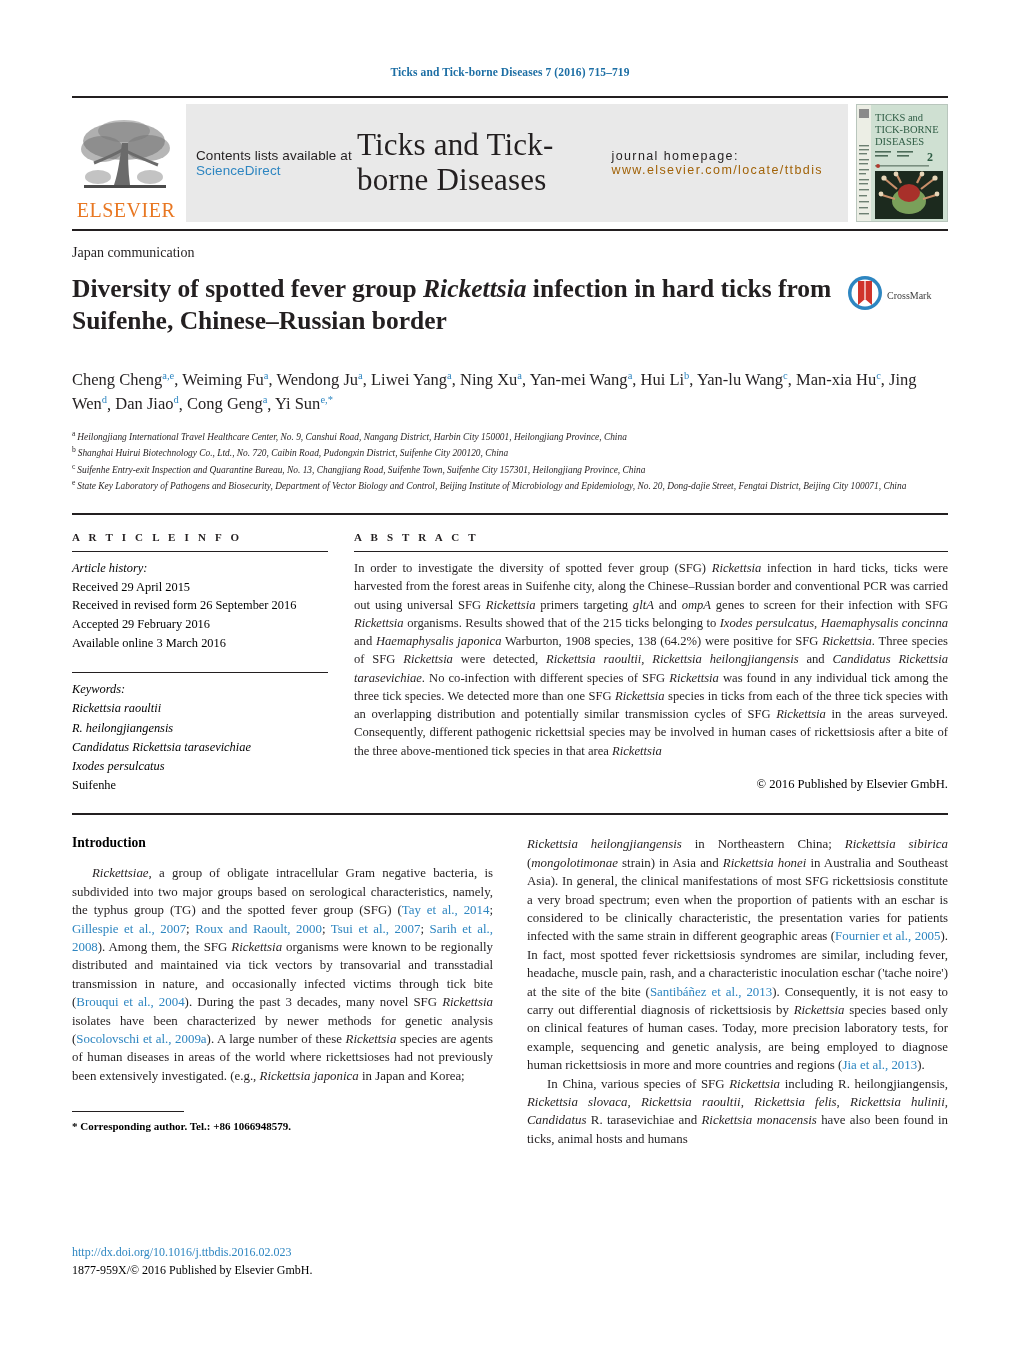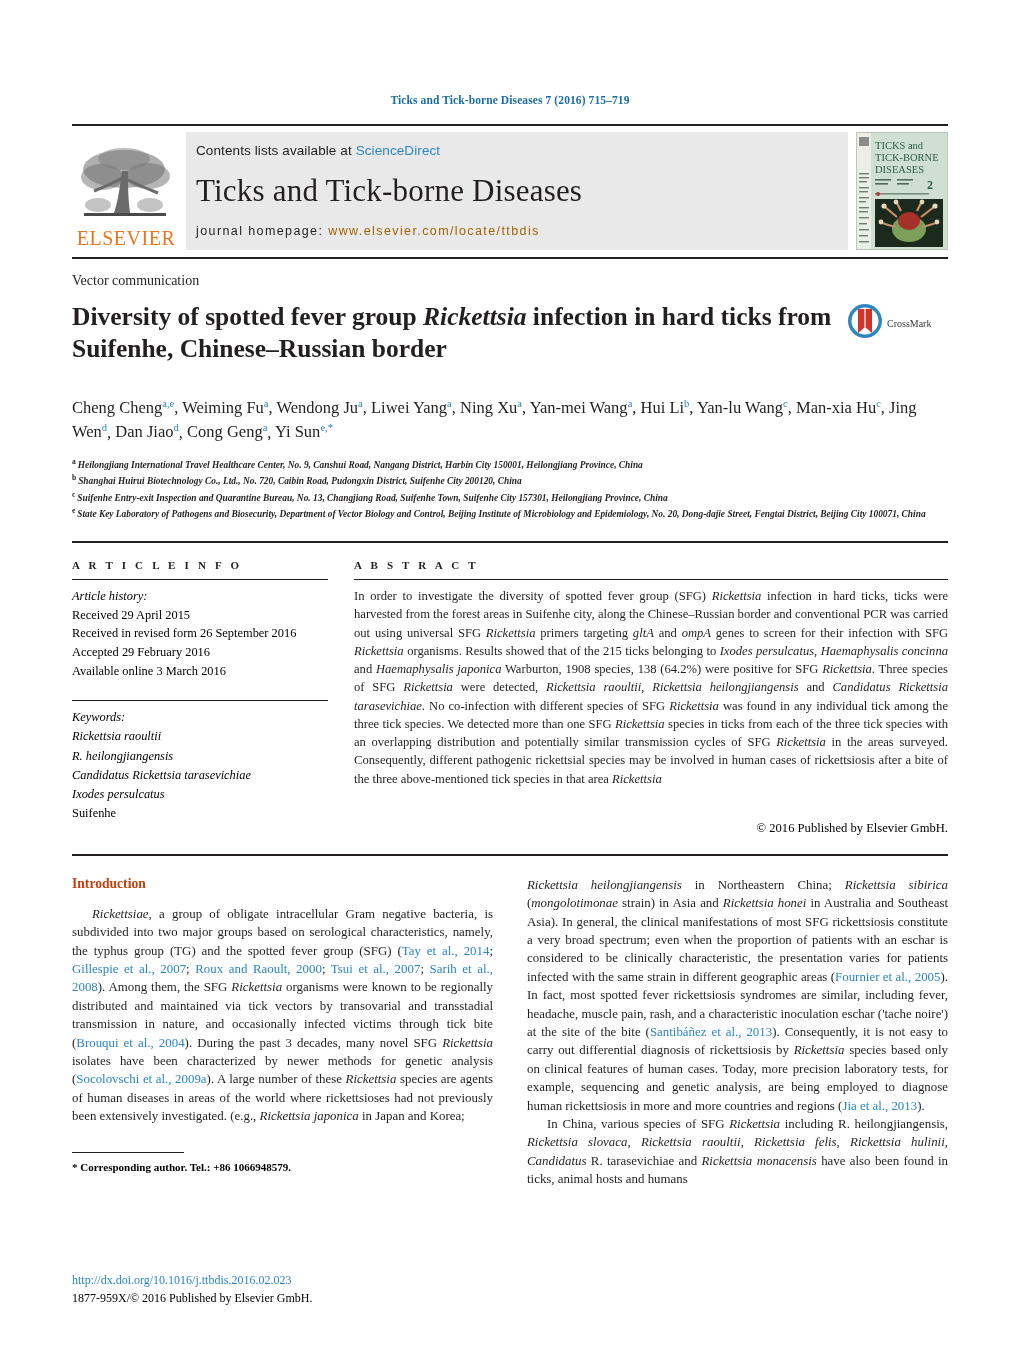--- a/index.html
+++ b/index.html
@@ -16,21 +16,20 @@
   .page { position: relative; width: 1020px; height: 1351px; padding: 0; }
 
   
   .runhead {
     text-align: center;
     font-size: 11.5px;
     font-weight: bold;
     color: #1c6ea4;
     padding-top: 66px;
     letter-spacing: .1px;
-    margin-top: 28px;
   }
 
   
   .masthead-wrap {
     margin: 18px 72px 0 72px;
     border-top: 2px solid #231f20;
     border-bottom: 2px solid #231f20;
     padding: 6px 0 7px 0;
     display: flex;
     align-items: stretch;
@@ -53,21 +52,21 @@
     letter-spacing: .5px;
     font-weight: 400;
     line-height: 1;
     margin-top: 1px;
   }
   .masthead-center {
     flex: 1 1 auto;
     background: #e9e9e9;
     margin: 0 8px 0 6px;
     display: flex;
-    flex-direction: column;
+    align-items: center;
     justify-content: space-between;
     padding: 11px 10px 12px 10px;
     min-height: 118px;
   }
   .contents-line {
     font-family: "Liberation Sans", sans-serif;
     font-size: 13.5px;
     color: #231f20;
     letter-spacing: .1px;
   }
@@ -126,21 +125,21 @@
     font-family: "Liberation Serif", serif;
     color: #3c3c3c;
   }
   .authors {
     margin-top: 14px;
     font-size: 16.5px;
     line-height: 1.45;
     color: #231f20;
   }
   .authors sup { color: #2e86c1; font-size: 10.5px; }
-  .affils { margin-top: 12px; font-weight: bold; }
+  .affils { margin-top: 12px; }
   .affil {
     font-size: 9.4px;
     font-style: italic;
     line-height: 1.5;
     color: #231f20;
   }
   .affil sup { font-style: normal; font-size: 7.6px; }
 
   
   .infoabs {
@@ -167,38 +166,38 @@
   .abs-text {
     font-size: 12.6px;
     line-height: 1.45;
     text-align: justify;
     color: #231f20;
   }
   .abs-text em { font-style: italic; }
   .copyline {
     text-align: right;
     font-size: 12.6px;
-    margin-top: 33px;
+    margin-top: 17px;
   }
 
   
   .bodywrap {
     margin: 0 72px;
     border-top: 2px solid #231f20;
     margin-top: 18px;
     padding-top: 20px;
     display: flex;
     gap: 34px;
   }
   .bcol { width: 421px; flex: 0 0 421px; position: relative; }
   .bhdr {
     font-weight: bold;
     font-size: 13.6px;
     margin-bottom: 13px;
-    color: #c2410c;
+    color: #000000;
   }
   .btext {
     font-size: 12.9px;
     line-height: 1.425;
     text-align: justify;
     color: #231f20;
   }
   .btext em { font-style: italic; }
   .btext .ref { color: #2e86c1; }
   .indent { text-indent: 20px; }
@@ -299,21 +298,21 @@
           <circle cx="78" cy="73" r="2.6" fill="#e6d6b8"></circle>
         <circle cx="24" cy="89" r="2.4" fill="#e6d6b8"></circle>
           <circle cx="80" cy="89" r="2.4" fill="#e6d6b8"></circle>
         <circle cx="39" cy="69" r="2.4" fill="#e6d6b8"></circle>
           <circle cx="65" cy="69" r="2.4" fill="#e6d6b8"></circle>
       </svg>
     </div>
   </div>
 
   <div class="artblock">
-    <div class="seccat">Vector communication</div>
+    <div class="seccat">Japan communication</div>
 
     <div class="title-row">
       <h1 class="article-title"><span>Diversity of spotted fever group </span><em>Rickettsia</em><span> infection in hard ticks from Suifenhe, Chinese–Russian border</span></h1>
       <div class="crossmark">
         <span>
           <svg width="36" height="36" viewBox="0 0 36 36" aria-hidden="true">
             <circle cx="18" cy="18" r="17" fill="#2e86c1"></circle>
             <circle cx="18" cy="18" r="13.5" fill="#ffffff"></circle>
             <path d="M11 6 h14 v24 l-7 -6 -7 6 z" fill="#d0342c"></path>
             <path d="M18 6 v18" stroke="#ffffff" stroke-width="1.2"></path>

